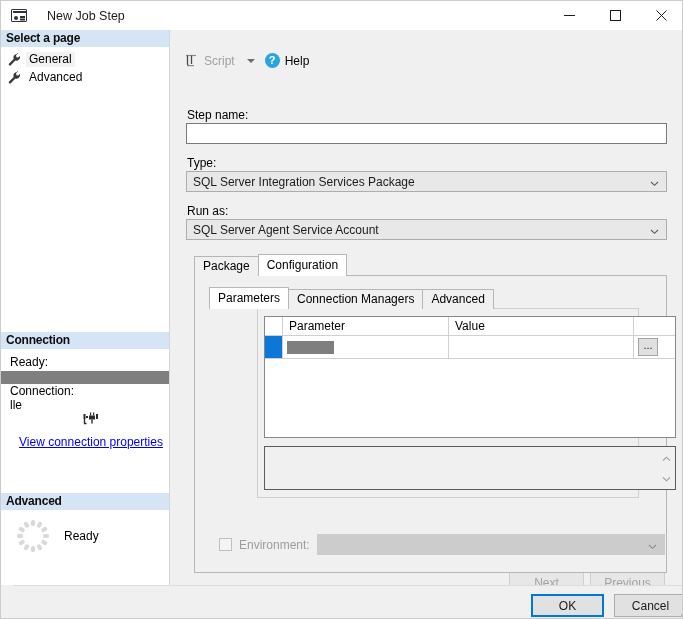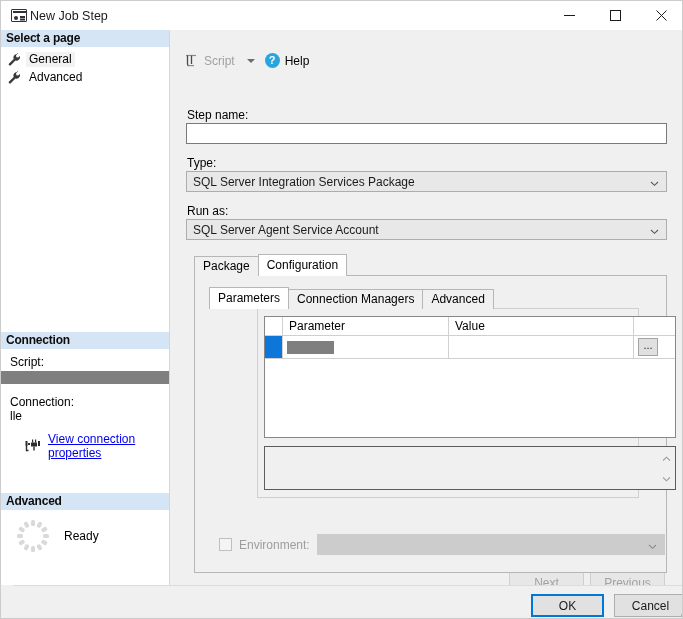--- a/index.html
+++ b/index.html
@@ -33,21 +33,21 @@
     width: 683px; height: 29px;
     background: #ffffff;
     box-sizing: border-box;
   }
   .titlebar-left {
     position: absolute;
     left: 10px; top: 0;
     height: 29px;
     display: flex;
     align-items: center;
-    gap: 3px;
+    gap: 20px;
   }
   .app-icon {
     width: 16px; height: 13px;
     border: 1px solid #30313a;
     box-sizing: border-box;
     background: #ffffff;
     position: relative;
     border-radius: 1px;
   }
   .app-icon::before {
@@ -159,22 +159,22 @@
   .conn-sub {
     font-size: 12px;
     color: #000;
     padding-left: 9px;
     line-height: 14px;
   }
   .conn-link-row {
     display: flex;
     align-items: center;
     gap: 7px;
-    padding-left: 24px;
-    margin-top: 9px;
+    padding-left: 12px;
+    flex-direction: column;
   }
   .conn-link {
     color: #0000ee;
     text-decoration: underline;
     font-size: 12px;
     cursor: pointer;
   }
   .plug-icon { width: 16px; height: 14px; flex: 0 0 16px; }
 
   .progress-body {
@@ -524,23 +524,23 @@
             <path d="M9.6 1.3a3.6 3.6 0 0 0-3.3 5l-4.6 4.6a1.2 1.2 0 0 0 1.7 1.7l4.6-4.6a3.6 3.6 0 0 0 4.4-4.7L10.8 5 9 4.6 8.6 2.8l2.1-2.1a3.6 3.6 0 0 0-1.1-.1z" fill="#3a3a3a" transform="translate(0.4,0.6)"></path>
           </svg>
         </span>
         <span class="lbl">Advanced</span>
       </div>
     </div>
 
     <div style="position:absolute; left:0; top:302px; width:168px;">
       <div class="section-head">Connection</div>
       <div class="conn-body">
-        <div class="conn-label">Script:</div>
+        <div class="conn-label">Ready:</div>
         <div class="redact-bar"></div>
-        <div class="conn-sub" style="margin-top:11px;">Connection:</div>
+        <div class="conn-sub" style="">Connection:</div>
         <div class="conn-sub">lle</div>
         <div class="conn-link-row">
           <span class="plug-icon">
             <svg width="16" height="14" viewBox="0 0 16 14">
               <rect x="0.5" y="2" width="2" height="5" fill="#2c2c2c"></rect>
               <rect x="3" y="4" width="2" height="2" fill="#2c2c2c"></rect>
               <path d="M1.5 7 L1.5 11.5 L3.5 11.5" stroke="#2c2c2c" stroke-width="1.4" fill="none"></path>
               <rect x="7" y="0.5" width="1.2" height="3" fill="#2c2c2c"></rect>
               <rect x="10" y="0.5" width="1.2" height="3" fill="#2c2c2c"></rect>
               <rect x="6" y="3.5" width="6" height="4" fill="#2c2c2c"></rect>

